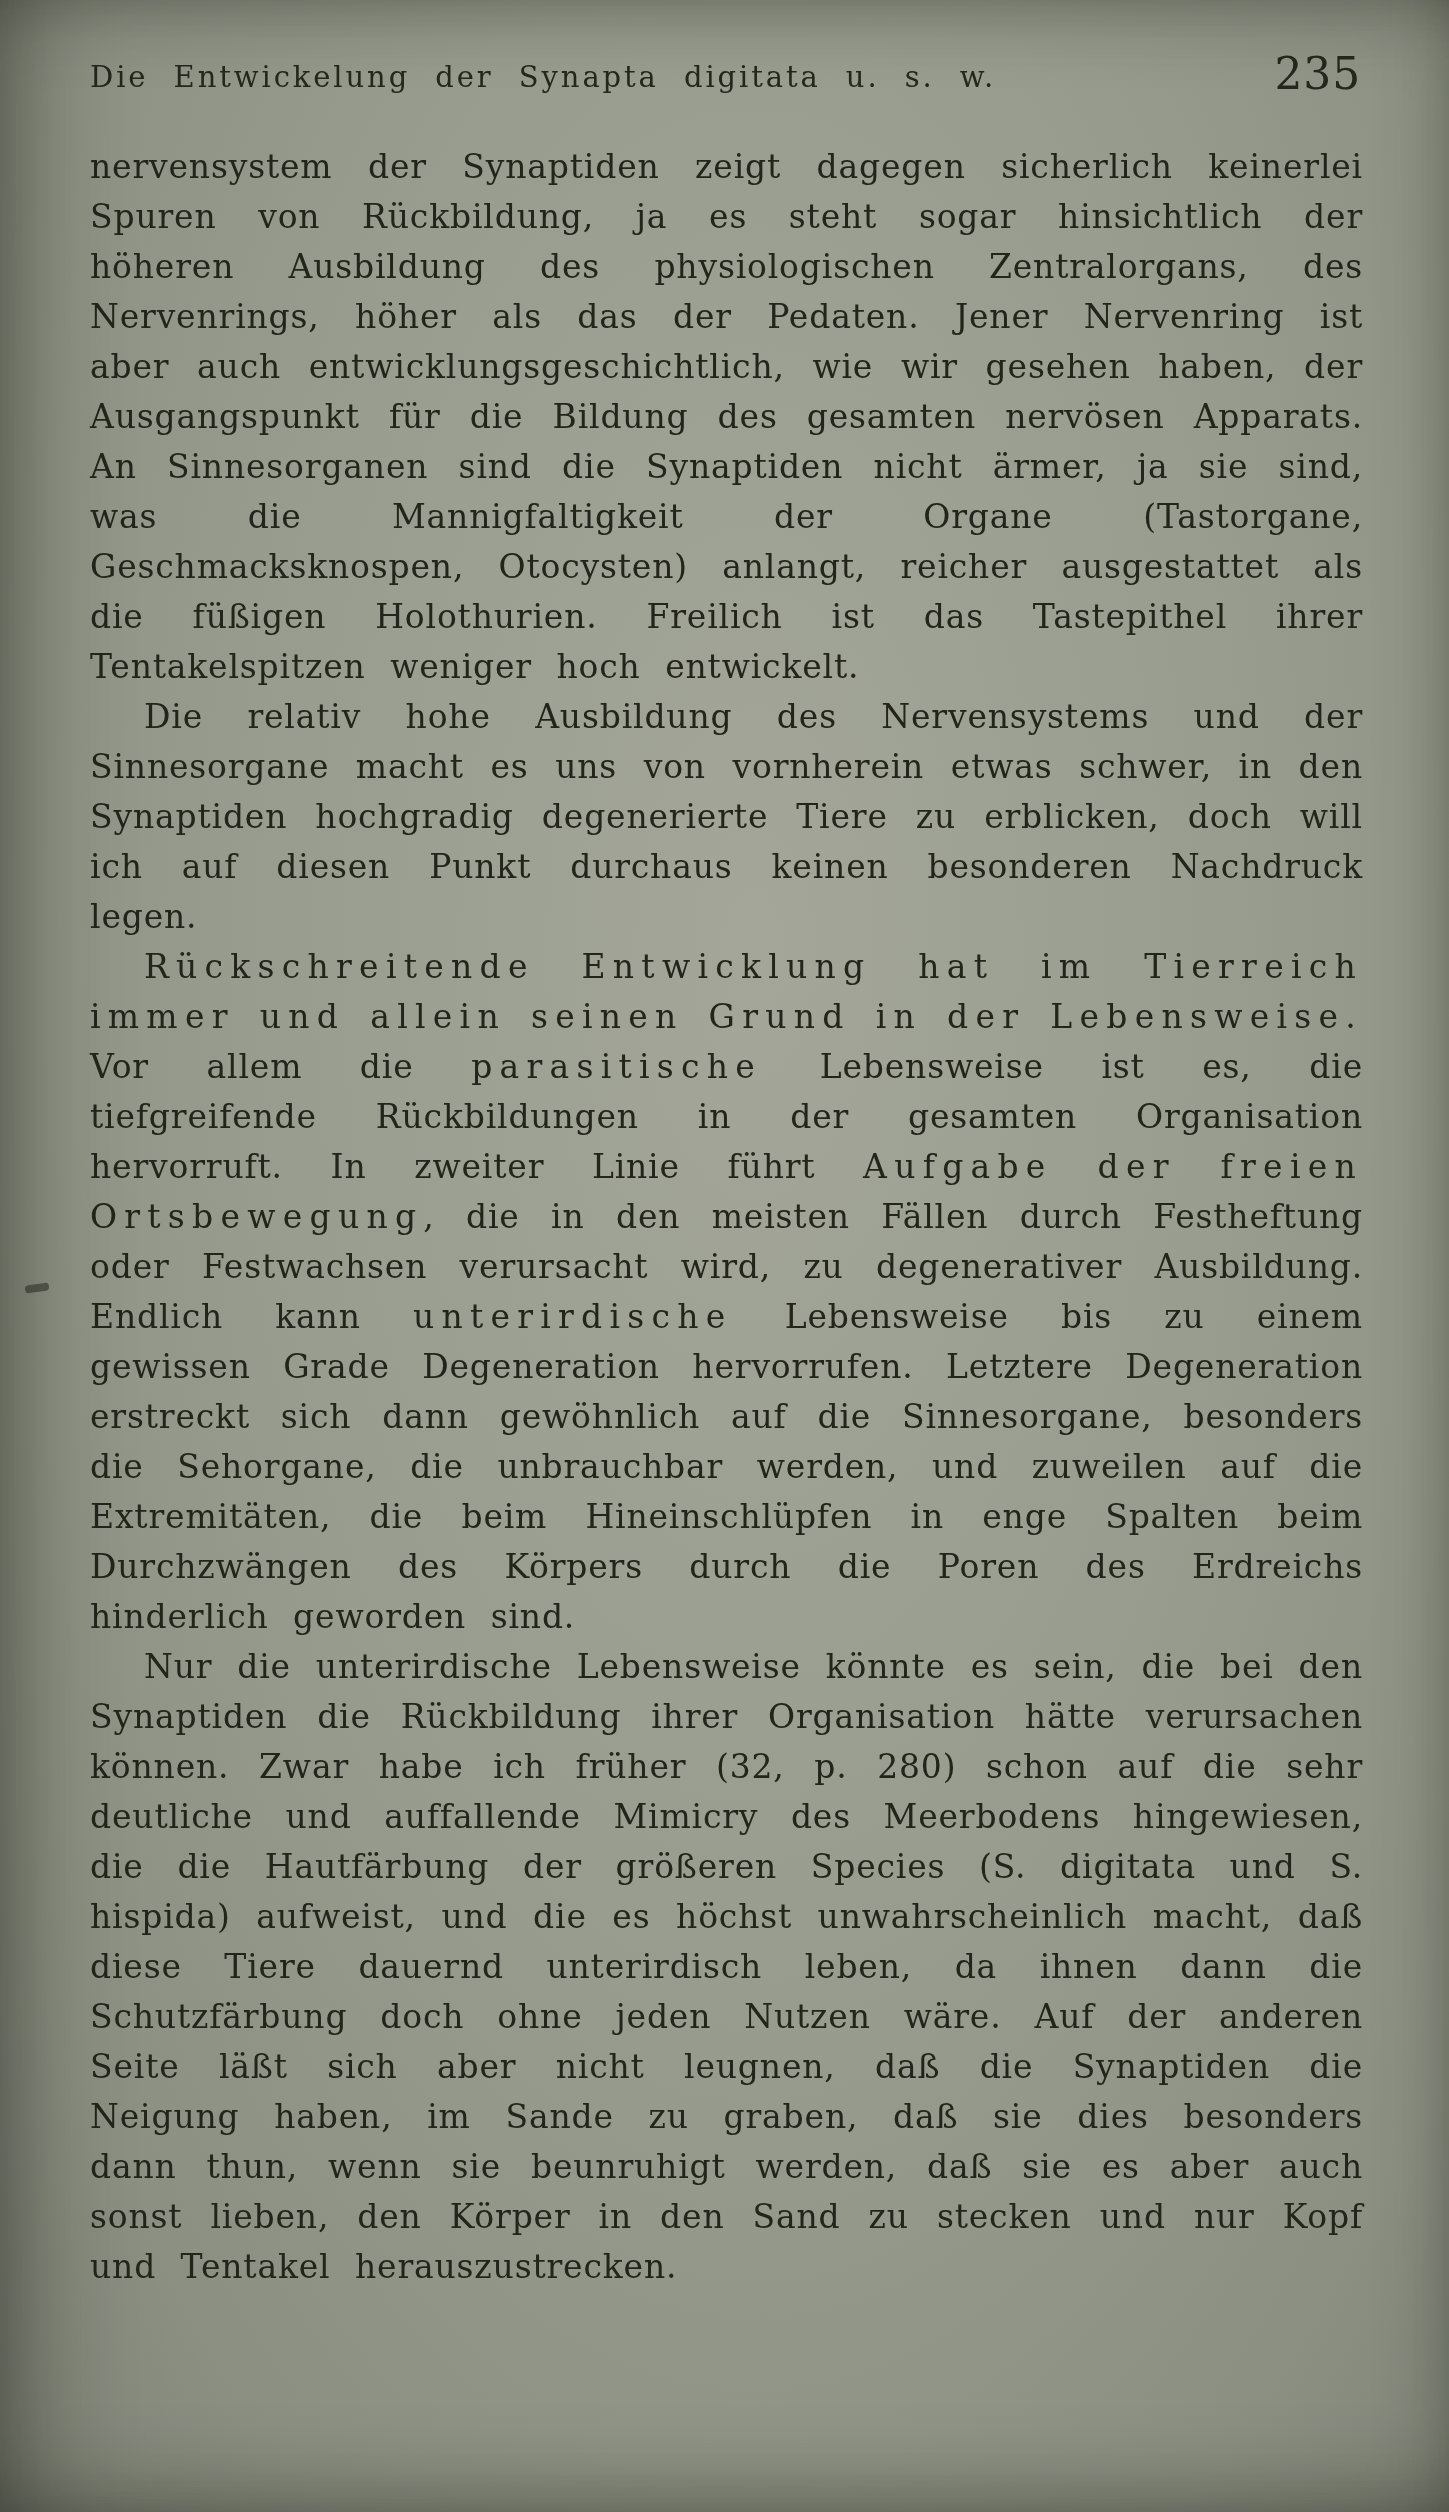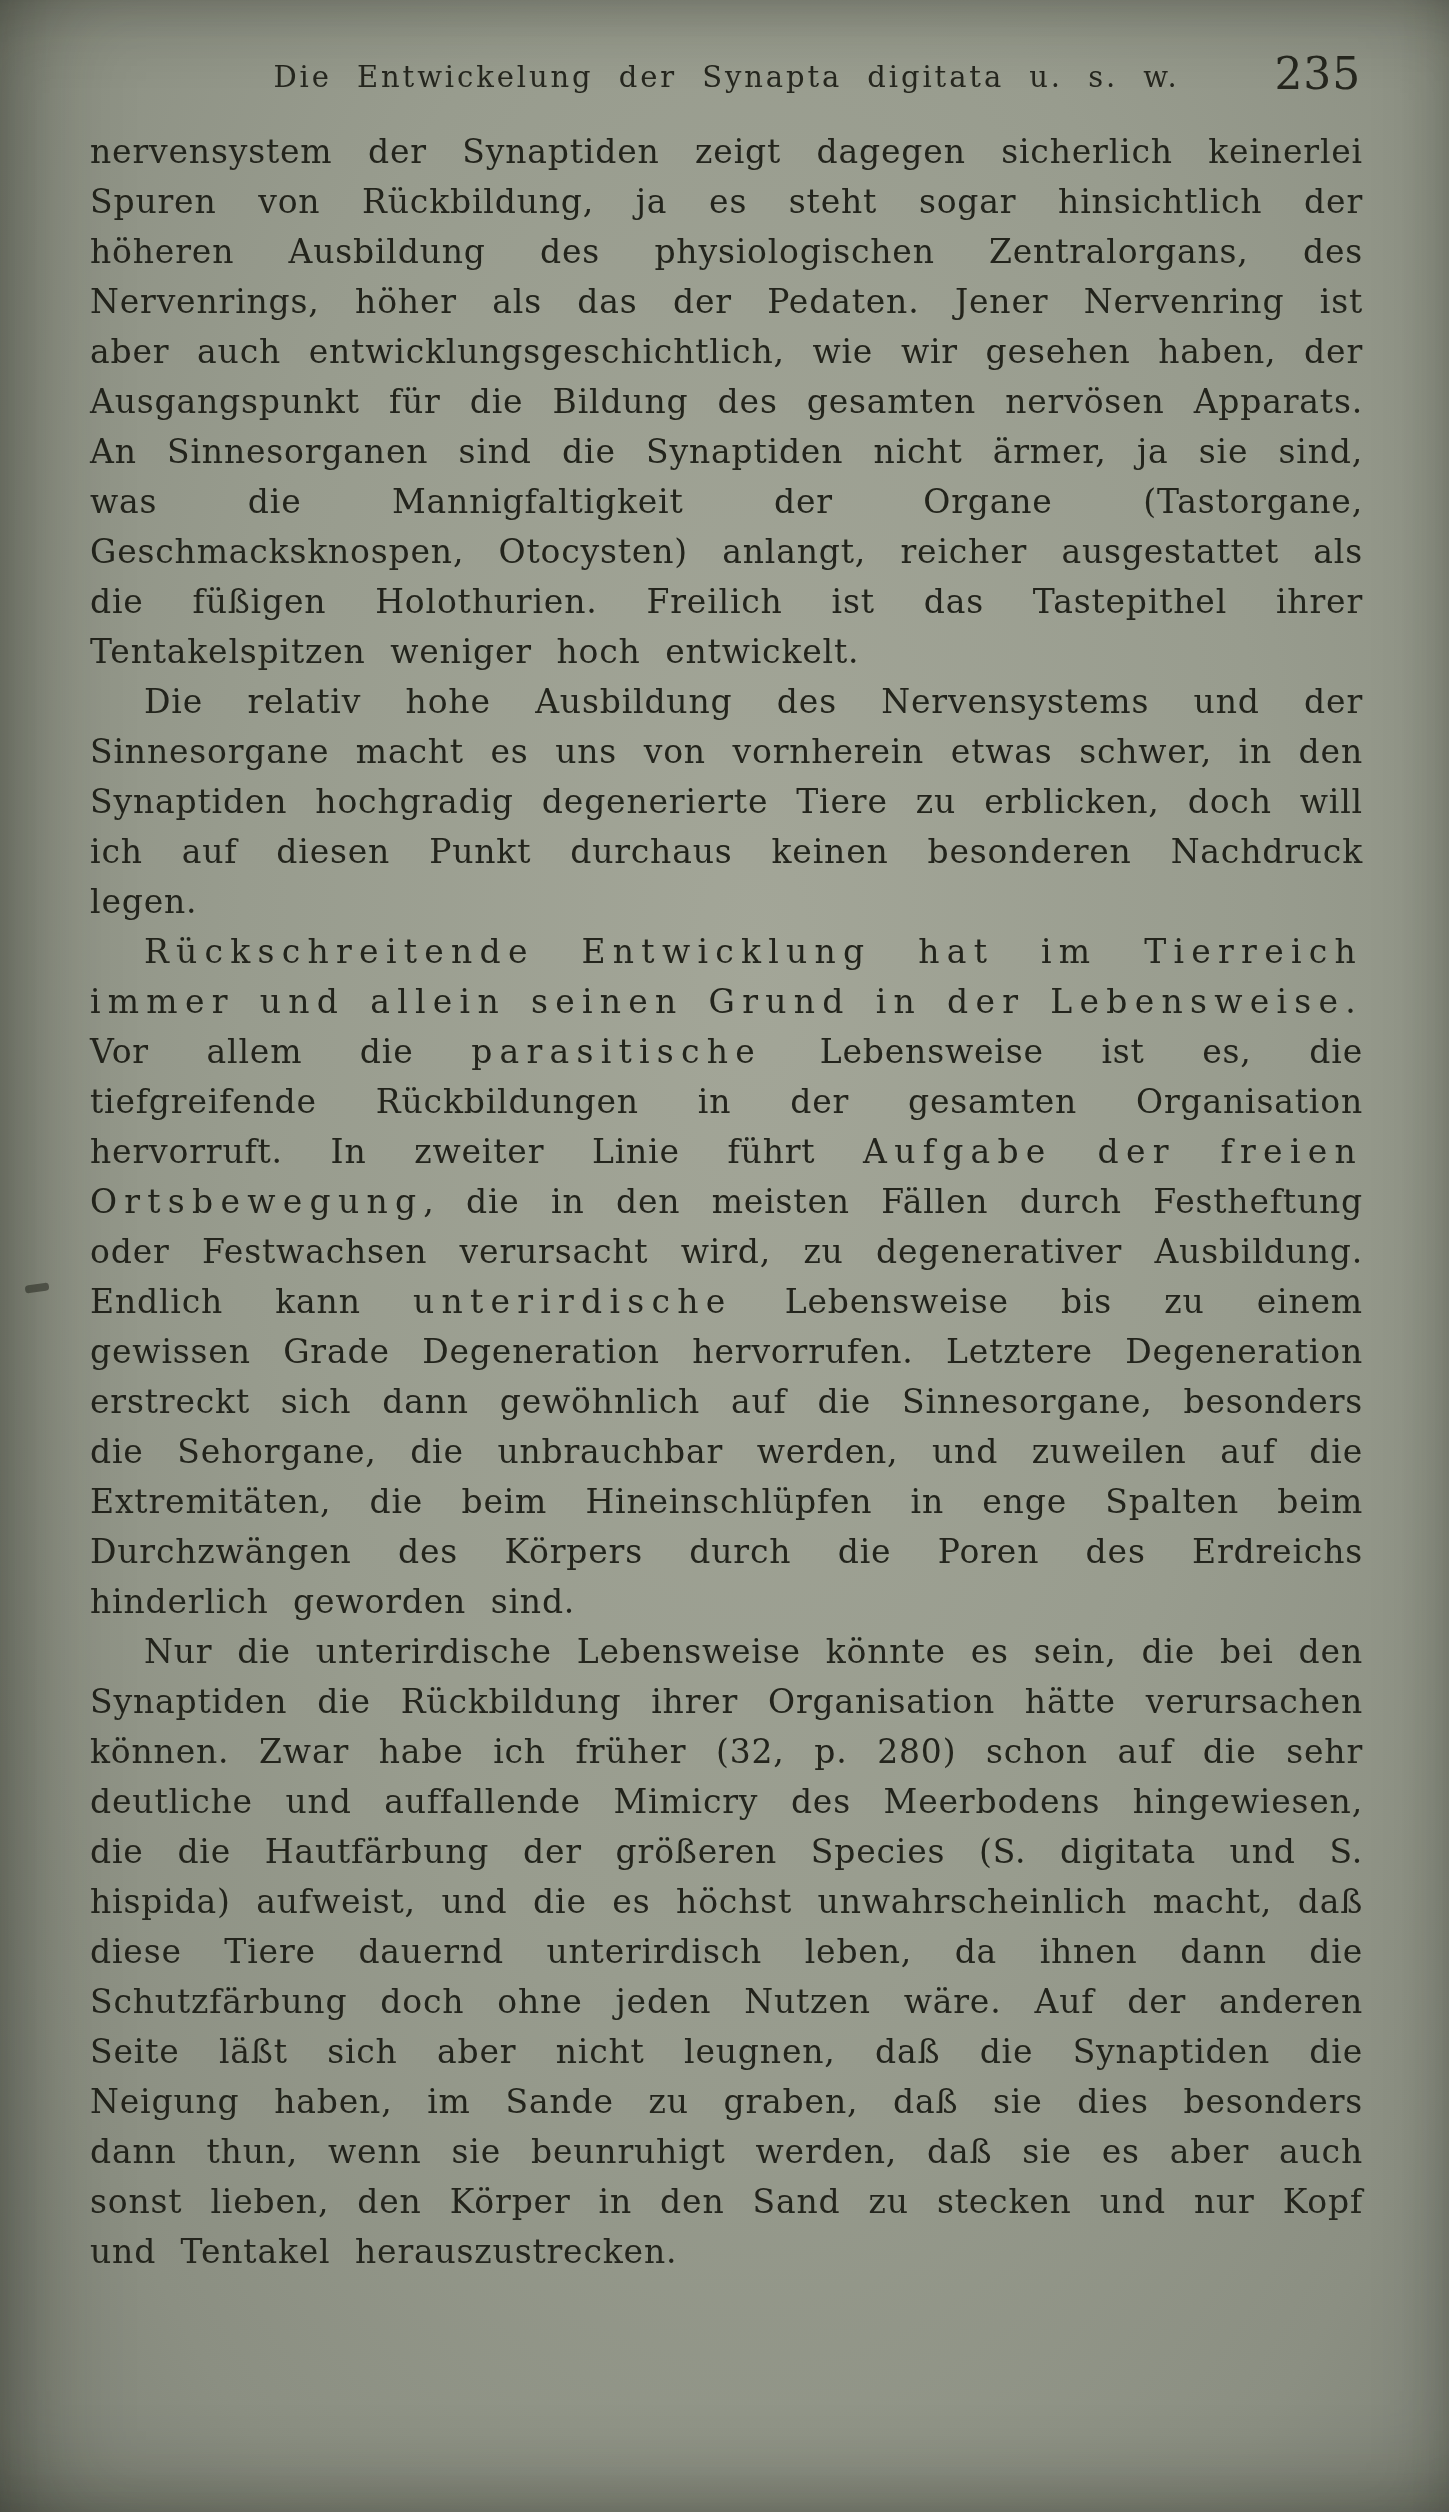--- a/index.html
+++ b/index.html
@@ -19,35 +19,35 @@
       inset -42px 0 84px -51px rgba(22,24,17,.28),
       inset 0 51px 84px -51px rgba(22,24,17,.30),
       inset 0 -61px 93px -51px rgba(22,24,17,.32);
   }
   .inner{
     position:absolute;left:90px;right:87px;top:52px;
   }
   .header{
     position:relative;
     height:58px;
-    text-align:center;
+    text-align:left;
     font-size:29px;
     letter-spacing:.10em;
     word-spacing:.45em;
     color:#26271f;
   }
   .running-title{display:inline-block;padding-top:7.5px;}
   .page-number{
     position:absolute;right:1.9px;top:-3.7px;
     font-size:44px;
     letter-spacing:.02em;
     word-spacing:normal;
   }
   .body-text{
-    margin-top:17px;
+    margin-top:32px;
     font-size:33px;
     line-height:50px;
     text-align:justify;
     word-spacing:.40em;
     letter-spacing:.025em;
     hyphens:auto;
   }
   .body-text p{margin:0;}
   .body-text p.indent{text-indent:54px;}
   .spaced{

